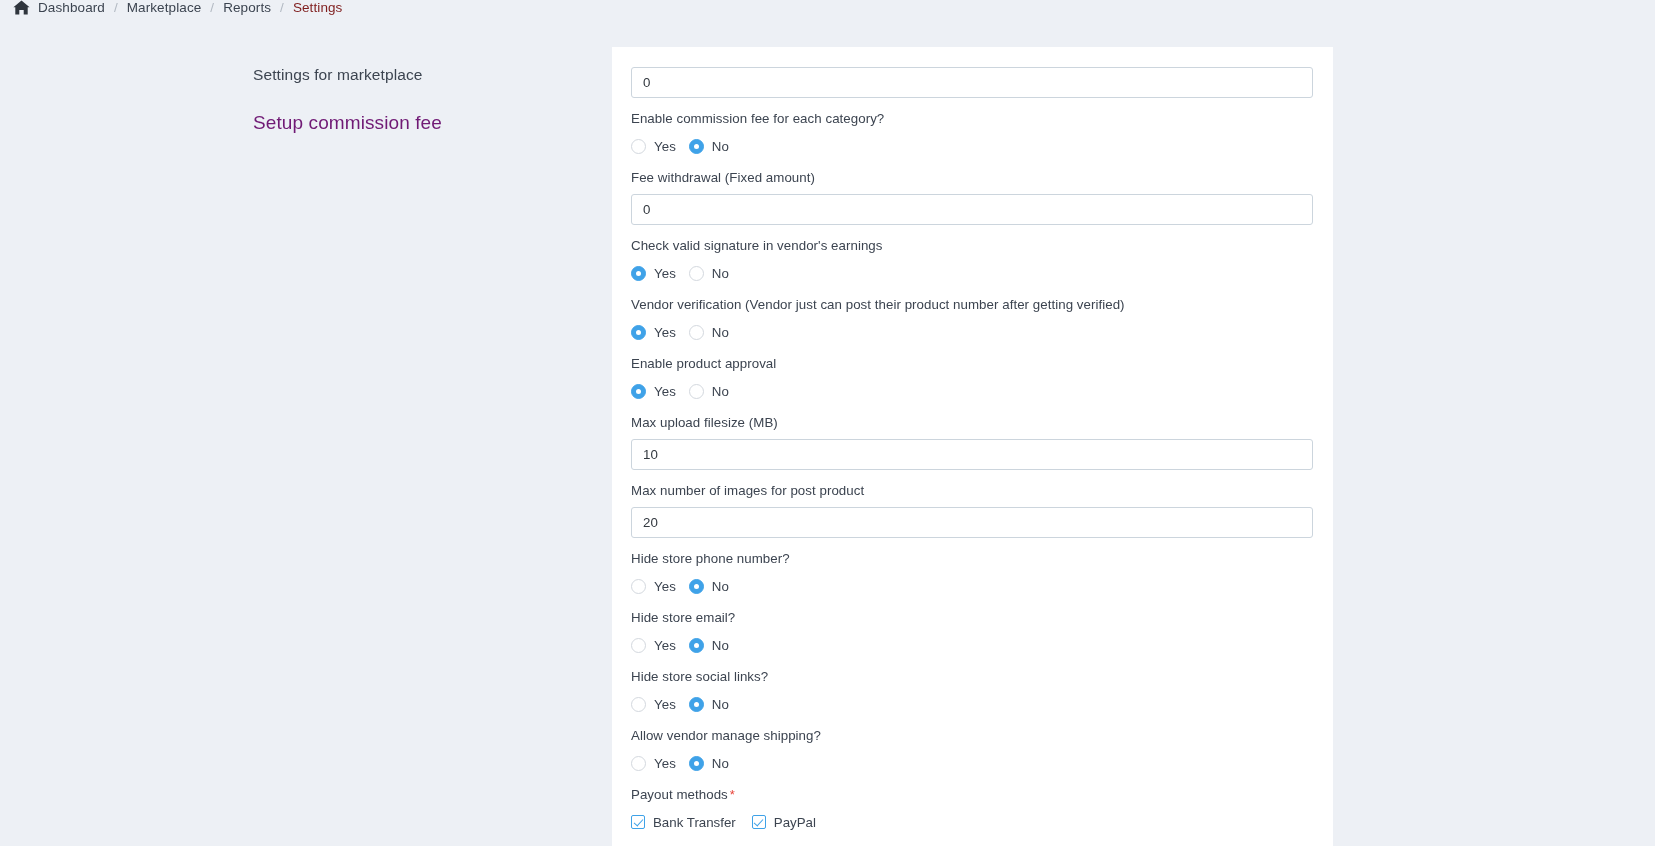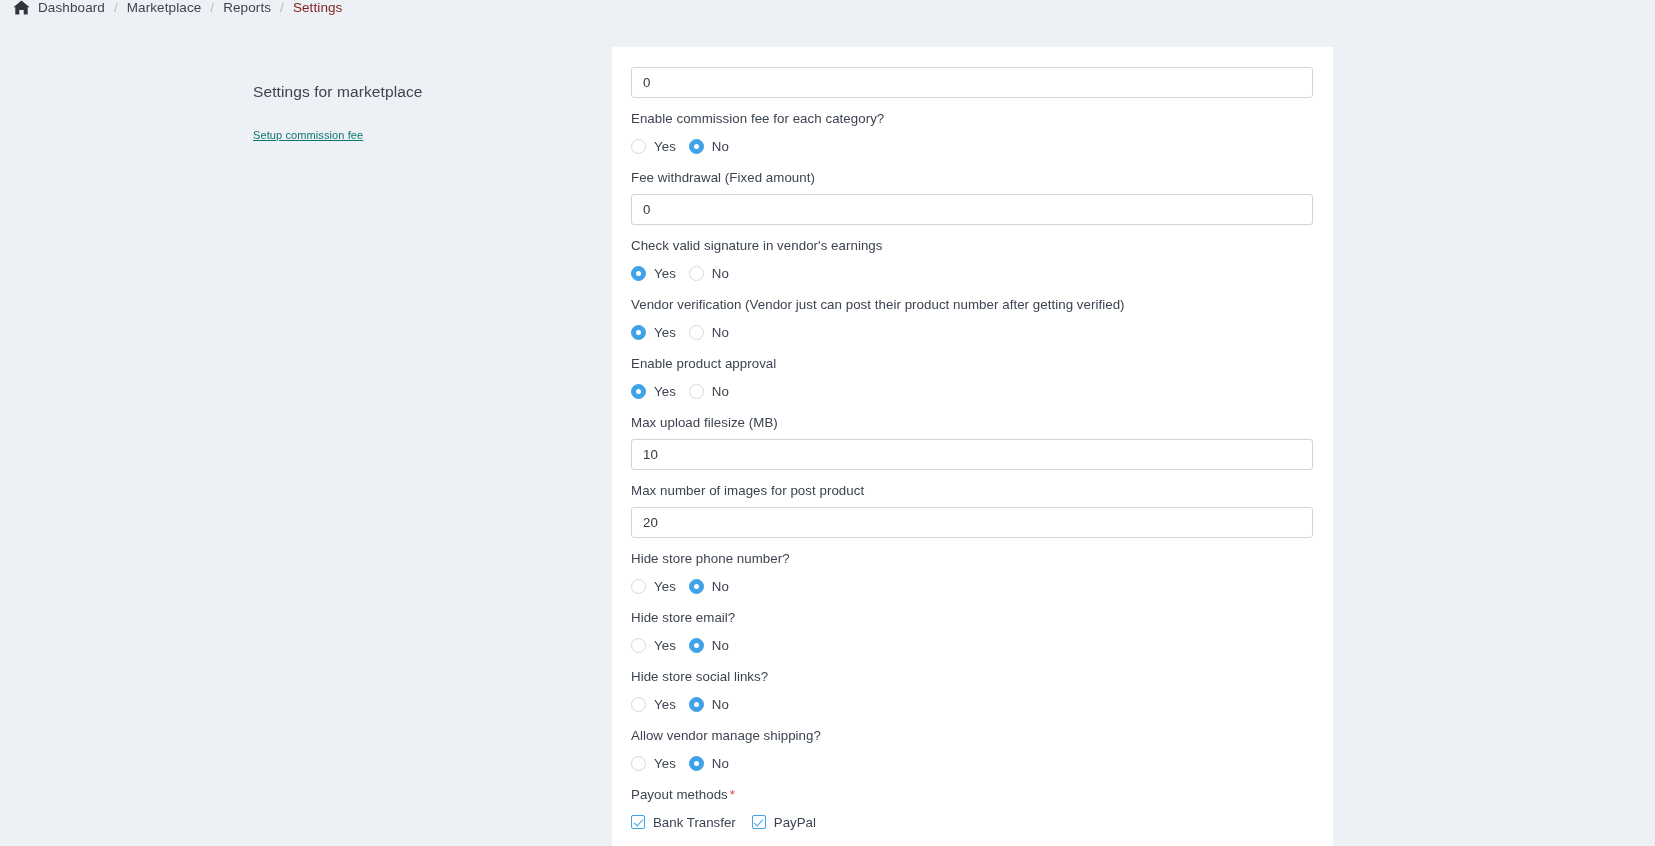--- a/index.html
+++ b/index.html
@@ -44,35 +44,34 @@
 
   
   .page {
     position: relative;
     width: 1655px;
     height: 805px;
   }
   .side-col {
     position: absolute;
     left: 253px;
-    top: 42px;
+    top: 25px;
     width: 330px;
   }
   .side-title {
     font-size: 15.5px;
     color: #3c4450;
     margin: 0 0 28px 0;
     font-weight: 400;
     letter-spacing: .1px;
   }
   .side-sub {
-    font-size: 11px;
-    color: #0f766e;
+    font-size: 19px;
+    color: #701a75;
     letter-spacing: .1px;
-    text-decoration: underline;
   }
 
   
   .card {
     position: absolute;
     left: 612px;
     top: 6px;
     width: 721px;
     min-height: 840px;
     background: #ffffff;

